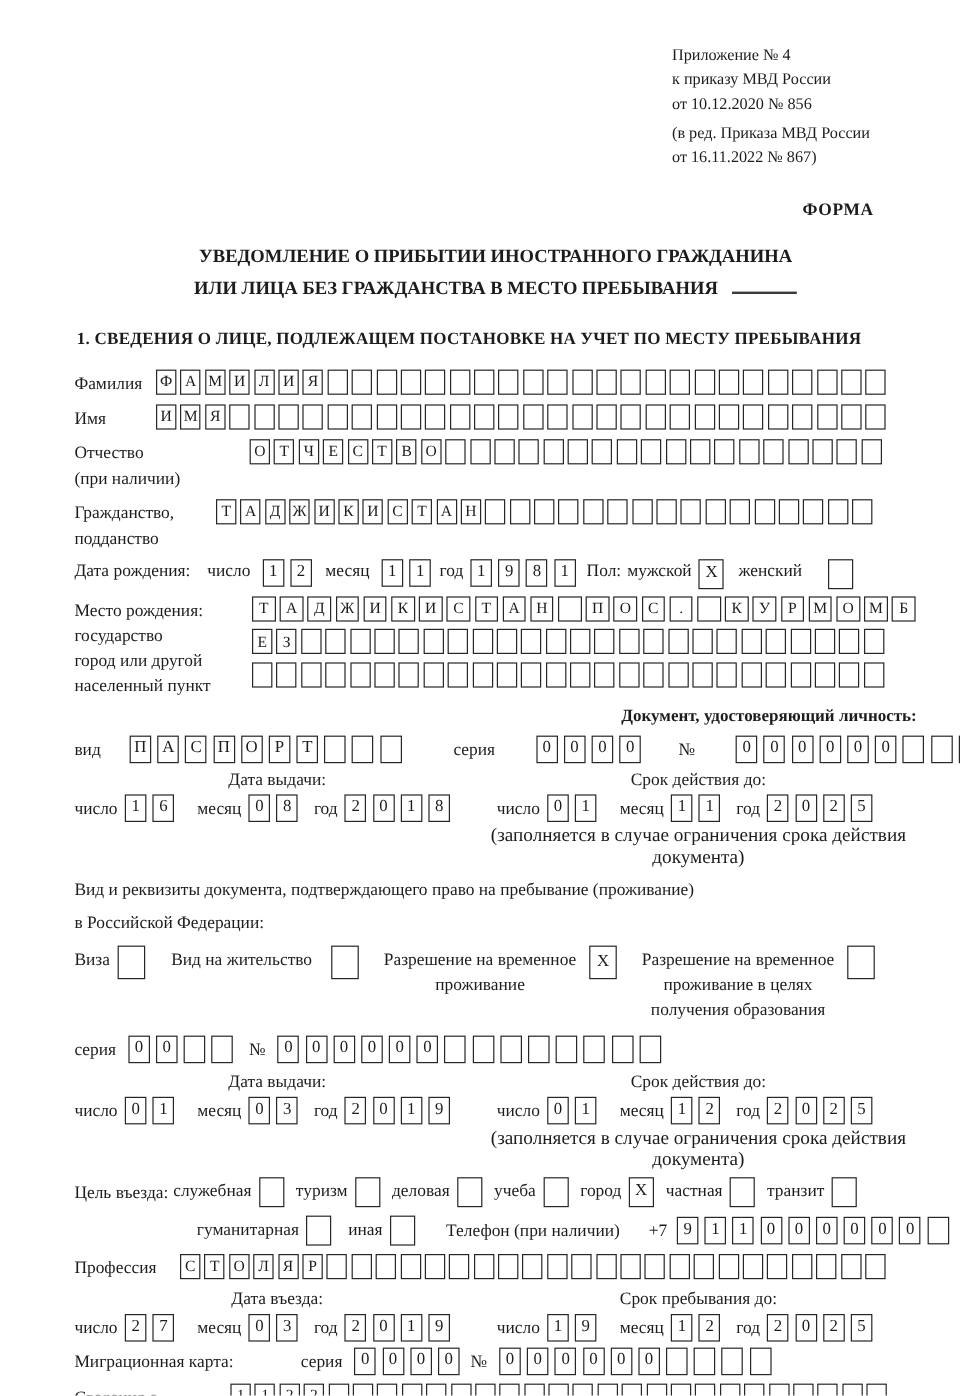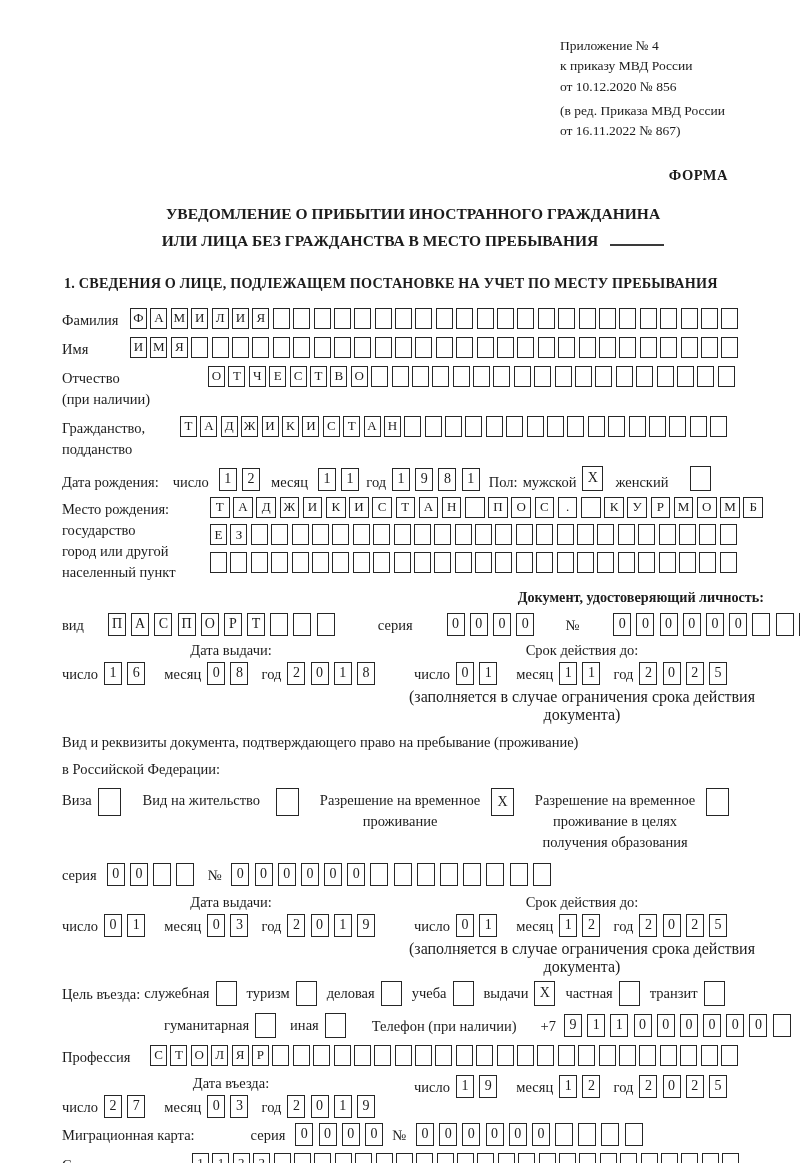--- a/index.html
+++ b/index.html
@@ -222,21 +222,21 @@
         <span class="cell"></span>
         <span class="cell"></span>
         <span class="cell"></span>
         <span class="cell"></span>
         <span class="cell"></span>
         <span class="cell"></span>
         <span class="cell"></span>
       </div>
   </div>
 
-  <div class="f-row mt4" style="align-items:flex-end;">
+  <div class="f-row mt4" style="align-items:flex-start;">
     <span class="lbl-inline" style="margin-right:14px;">Дата рождения:</span>
     <span class="lbl-inline" style="margin-right:10px;">число</span>
     <div class="cells date">
         <span class="cell">1</span>
         <span class="cell">2</span>
       </div>
     <span class="lbl-inline" style="margin:0 10px 0 6px;">месяц</span>
     <div class="cells date">
         <span class="cell">1</span>
         <span class="cell">1</span>
@@ -542,21 +542,21 @@
       </span>
     <span class="opt">
         <span>деловая</span>
         <span class="checkbox"></span>
       </span>
     <span class="opt">
         <span>учеба</span>
         <span class="checkbox"></span>
       </span>
     <span class="opt">
-        <span>выдачи</span>
+        <span>город</span>
         <span class="checkbox">X</span>
       </span>
     <span class="opt">
         <span>частная</span>
         <span class="checkbox"></span>
       </span>
     <span class="opt">
         <span>транзит</span>
         <span class="checkbox"></span>
       </span>
@@ -638,20 +638,21 @@
         <span class="lbl-inline">год</span>
         <div class="cells date">
             <span class="cell">2</span>
             <span class="cell">0</span>
             <span class="cell">1</span>
             <span class="cell">9</span>
           </div>
       </div>
     </div>
     <div class="col-r">
+      <div class="col-head">Срок пребывания до:</div>
       <div class="date-line" style="margin-left:14px;">
         <span class="lbl-inline">число</span>
         <div class="cells date">
             <span class="cell">1</span>
             <span class="cell">9</span>
           </div>
         <span class="lbl-inline" style="margin-left:6px;">месяц</span>
         <div class="cells date">
             <span class="cell">1</span>
             <span class="cell">2</span>

